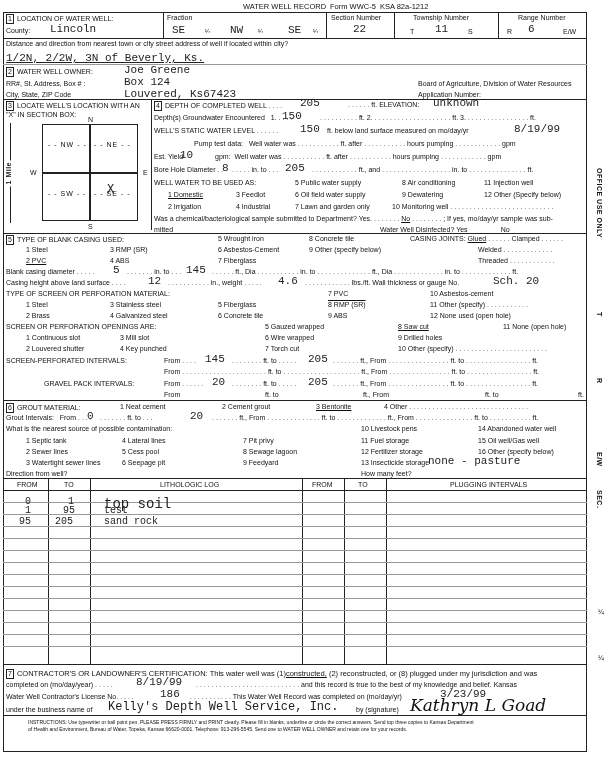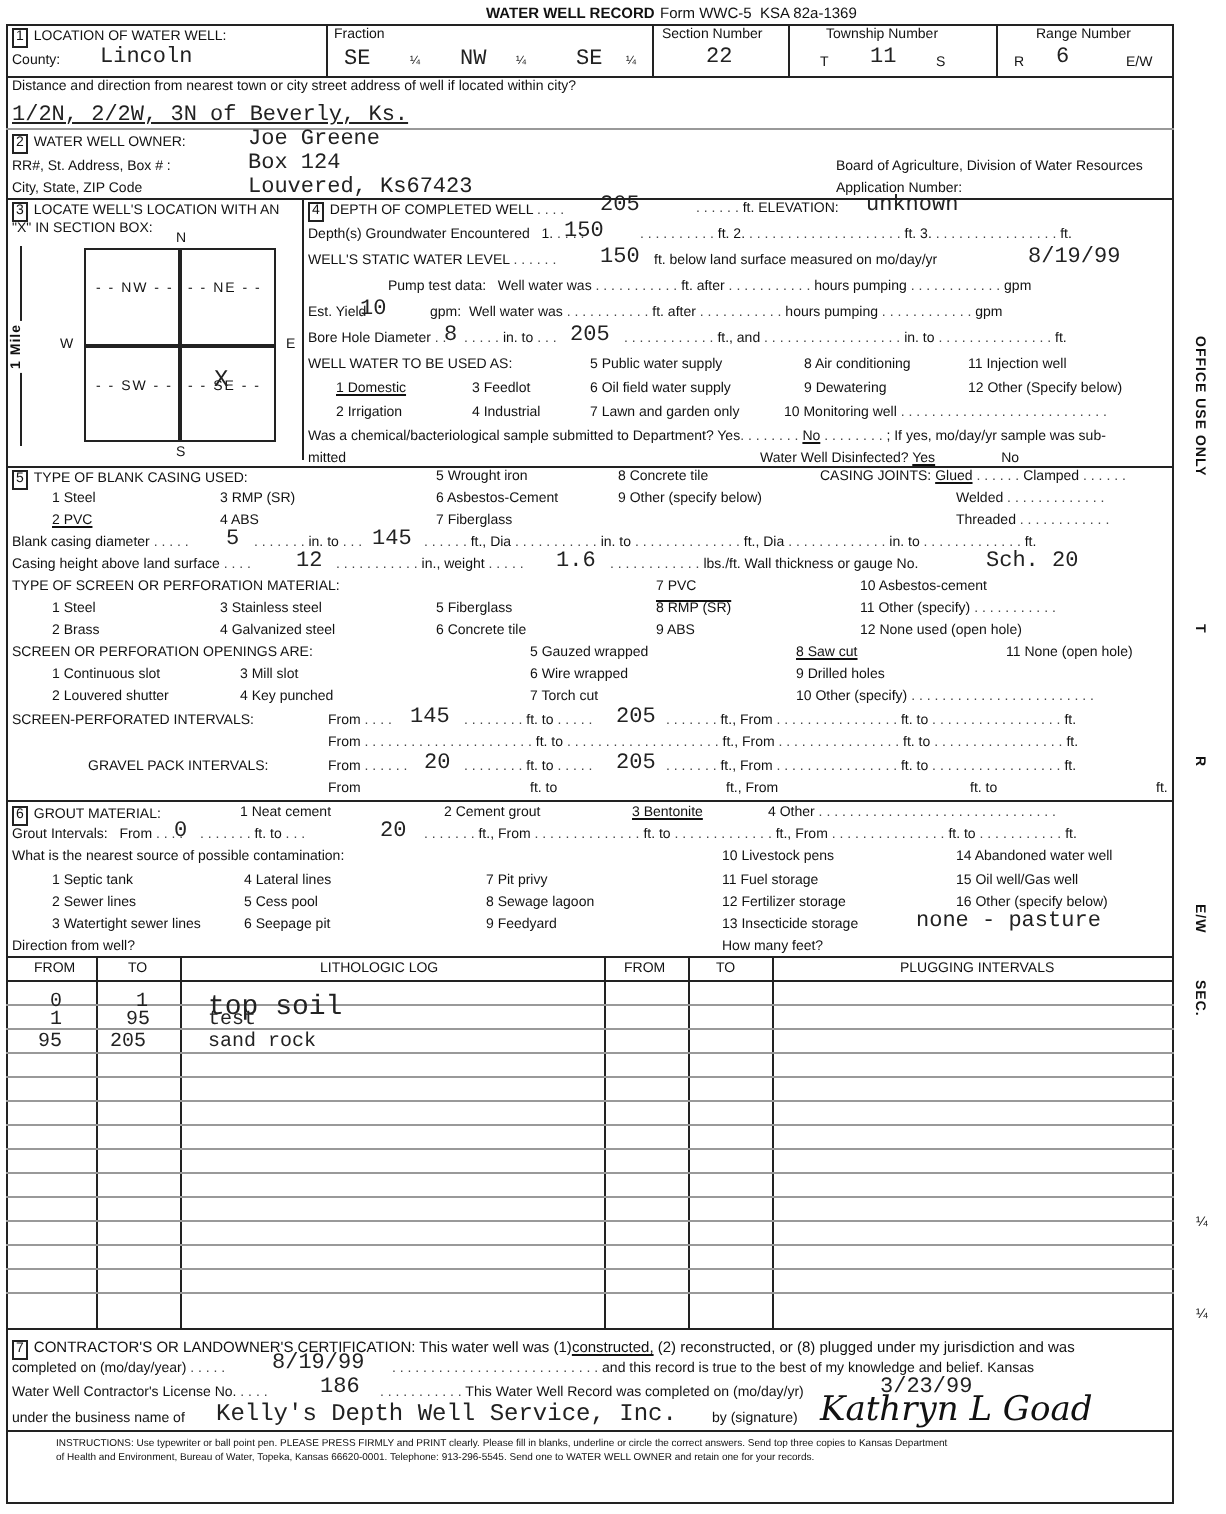--- a/index.html
+++ b/index.html
@@ -13,23 +13,23 @@
   .num{display:inline-block;border:1px solid #222;padding:0 1px;font-size:7px;line-height:8px;margin-right:3px}
   .ul{text-decoration:underline}
   .b{font-weight:bold}
   .vert{position:absolute;writing-mode:vertical-rl;font-size:7px;font-weight:bold;letter-spacing:0.5px}
   .sig{font-family:"DejaVu Serif",serif;font-style:italic;font-size:17px;color:#111}
   .dots{color:#444}
 </style>
 </head>
 <body>
 
-<div class="abs" style="left:243px;top:2px;font-size:7.5px;font-weight:bold">WATER WELL RECORD</div>
+<div class="abs" style="left:243px;top:2px;font-size:7.5px;font-weight:normal">WATER WELL RECORD</div>
 <div class="abs" style="left:330px;top:2px;font-size:7.5px">Form WWC-5</div>
-<div class="abs" style="left:380px;top:2px;font-size:7.5px">KSA 82a-1369</div>
+<div class="abs" style="left:380px;top:2px;font-size:7.5px">KSA 82a-1212</div>
 
 <div class="box" style="left:3px;top:12px;width:584px;height:740px"></div>
 
 <div class="abs" style="left:6px;top:14px"><span class="num">1</span><span>LOCATION OF WATER WELL:</span></div>
 <div class="abs" style="left:6px;top:27px">County:</div>
 <div class="abs tw" style="left:50px;top:23px">Lincoln</div>
 <div class="vl" style="left:163px;top:12px;height:26px"></div>
 <div class="abs" style="left:167px;top:14px">Fraction</div>
 <div class="abs tw" style="left:172px;top:24px">SE</div>
 <div class="abs" style="left:205px;top:28px;font-size:6px">¼</div>
@@ -140,21 +140,21 @@
 <div class="abs" style="left:478px;top:257px"><span>Threaded</span><span class="dots"> . . . . . . . . . . . .</span></div>
 
 <div class="abs" style="left:6px;top:268px"><span>Blank casing diameter</span><span class="dots"> . . . . .</span></div>
 <div class="abs tw" style="left:113px;top:264px">5</div>
 <div class="abs" style="left:127px;top:268px"><span class="dots">. . . . . . . </span><span>in. to</span><span class="dots"> . . .</span></div>
 <div class="abs tw" style="left:186px;top:264px">145</div>
 <div class="abs" style="left:212px;top:268px"><span class="dots">. . . . . . </span><span>ft., Dia</span><span class="dots"> . . . . . . . . . . . </span><span>in. to</span><span class="dots"> . . . . . . . . . . . . . . </span><span>ft., Dia</span><span class="dots"> . . . . . . . . . . . . . </span><span>in. to</span><span class="dots"> . . . . . . . . . . . . . </span><span>ft.</span></div>
 <div class="abs" style="left:6px;top:279px"><span>Casing height above land surface</span><span class="dots"> . . . .</span></div>
 <div class="abs tw" style="left:148px;top:275px">12</div>
 <div class="abs" style="left:168px;top:279px"><span class="dots">. . . . . . . . . . . </span><span>in., weight</span><span class="dots"> . . . . .</span></div>
-<div class="abs tw" style="left:278px;top:275px">1.6</div>
+<div class="abs tw" style="left:278px;top:275px">4.6</div>
 <div class="abs" style="left:305px;top:279px"><span class="dots">. . . . . . . . . . . . </span><span>lbs./ft. Wall thickness or gauge No.</span></div>
 <div class="abs tw" style="left:493px;top:275px">Sch. 20</div>
 
 <div class="abs" style="left:6px;top:290px">TYPE OF SCREEN OR PERFORATION MATERIAL:</div>
 <div class="abs" style="left:26px;top:301px">1 Steel</div>
 <div class="abs" style="left:110px;top:301px">3 Stainless steel</div>
 <div class="abs" style="left:218px;top:301px">5 Fiberglass</div>
 <div class="abs" style="left:328px;top:290px">7 PVC</div>
 <div class="abs" style="left:430px;top:290px">10 Asbestos-cement</div>
 <div class="abs" style="left:26px;top:312px">2 Brass</div>
@@ -218,21 +218,21 @@
 <div class="abs" style="left:122px;top:448px">5 Cess pool</div>
 <div class="abs" style="left:243px;top:448px">8 Sewage lagoon</div>
 <div class="abs" style="left:361px;top:437px">11 Fuel storage</div>
 <div class="abs" style="left:478px;top:437px">15 Oil well/Gas well</div>
 <div class="abs" style="left:26px;top:459px">3 Watertight sewer lines</div>
 <div class="abs" style="left:122px;top:459px">6 Seepage pit</div>
 <div class="abs" style="left:243px;top:459px">9 Feedyard</div>
 <div class="abs" style="left:361px;top:448px">12 Fertilizer storage</div>
 <div class="abs" style="left:478px;top:448px">16 Other (specify below)</div>
 <div class="abs" style="left:361px;top:459px">13 Insecticide storage</div>
-<div class="abs tw" style="left:458px;top:455px">none - pasture</div>
+<div class="abs tw" style="left:428px;top:455px">none - pasture</div>
 <div class="abs" style="left:6px;top:470px">Direction from well?</div>
 <div class="abs" style="left:361px;top:470px">How many feet?</div>
 <div class="hl" style="left:3px;top:478px;width:584px"></div>
 
 <div>
   <div class="abs b" style="left:17px;top:481px;font-weight:normal">FROM</div>
   <div class="abs" style="left:64px;top:481px">TO</div>
   <div class="abs" style="left:160px;top:481px">LITHOLOGIC LOG</div>
   <div class="abs" style="left:312px;top:481px">FROM</div>
   <div class="abs" style="left:358px;top:481px">TO</div>

